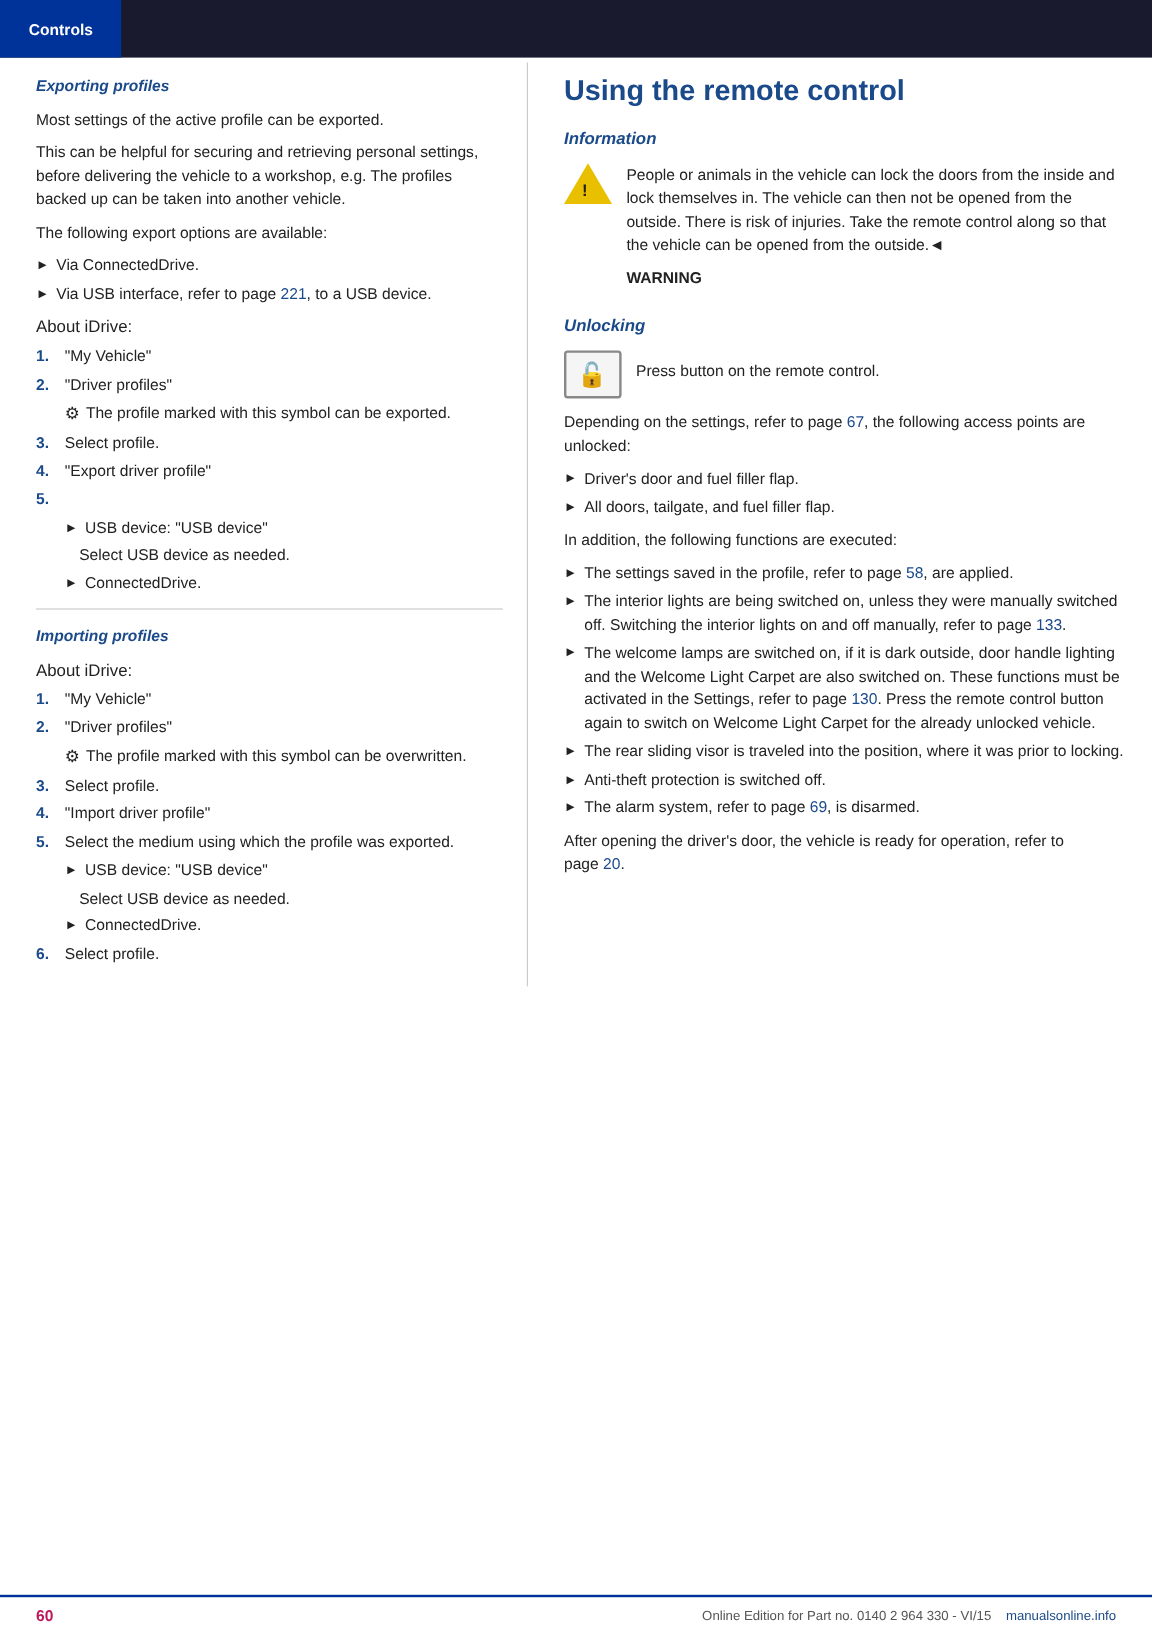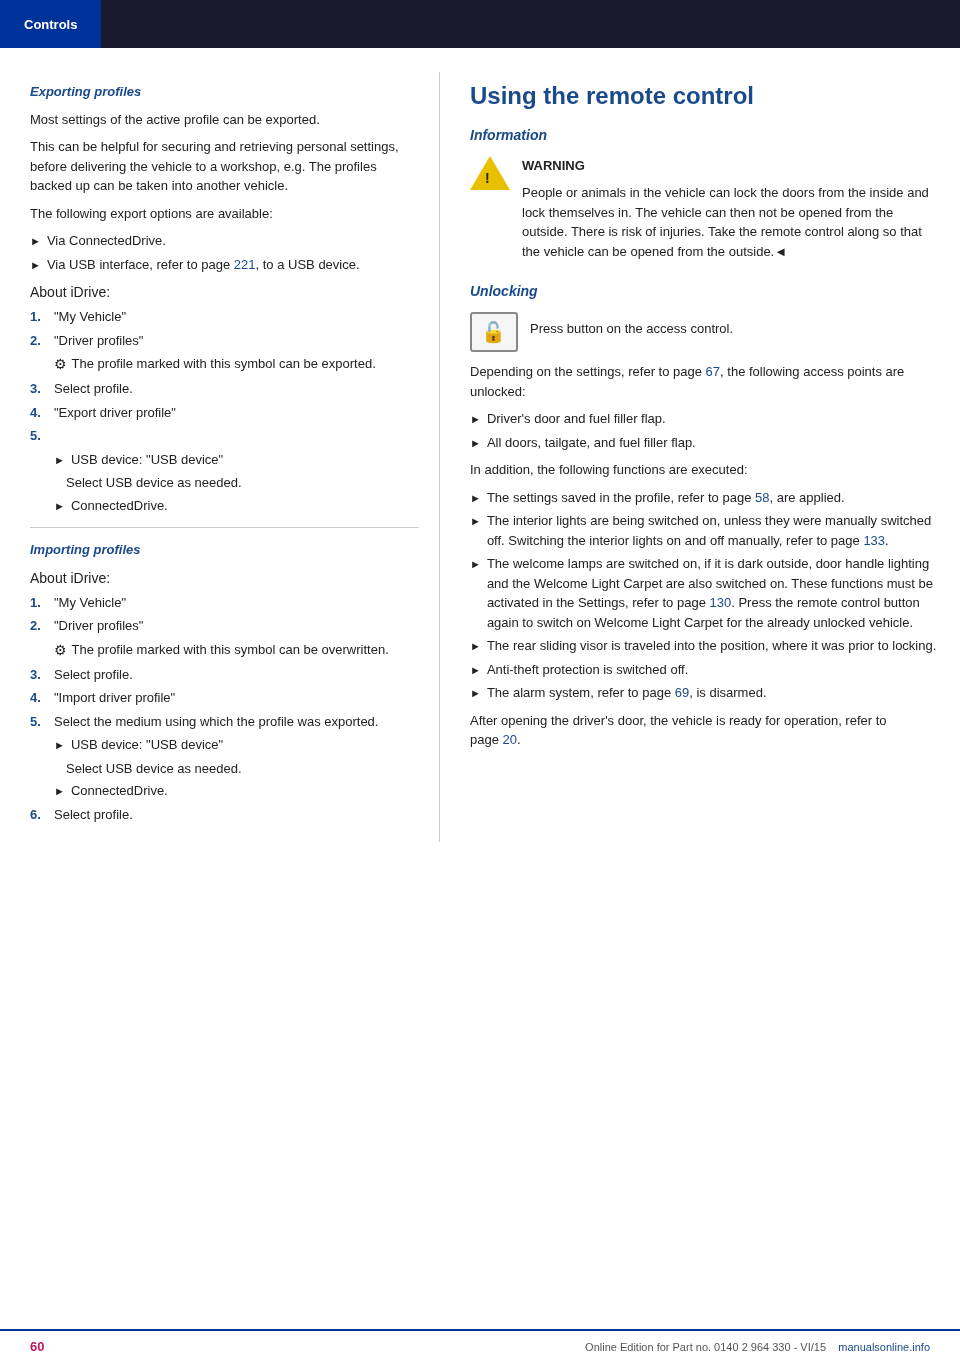--- a/index.html
+++ b/index.html
@@ -32,21 +32,21 @@
     }
     .top-nav .nav-item.secondary {
       color: #5ba3d9;
       font-weight: normal;
       background: transparent;
     }
 
     
     .content-area {
       display: flex;
-      padding: 24px 0 40px 0;
+      padding: 4px 0 40px 0;
     }
 
     
     .left-col {
       width: 440px;
       padding: 10px 20px 10px 30px;
       border-right: 1px solid #ccc;
     }
 
     
@@ -345,32 +345,32 @@
 
   <div class="right-col">
 
     <h1 class="main-section-title">Using the remote control</h1>
 
     <p class="sub-section-title">Information</p>
 
     <div class="warning-box">
       <div class="warning-triangle"></div>
       <div>
+        <p>People or animals in the vehicle can lock the doors from the inside and lock themselves in. The vehicle can then not be opened from the outside. There is risk of injuries. Take the remote control along so that the vehicle can be opened from the outside.◄</p>
         <p><span class="warning-label">WARNING</span></p>
-        <p>People or animals in the vehicle can lock the doors from the inside and lock themselves in. The vehicle can then not be opened from the outside. There is risk of injuries. Take the remote control along so that the vehicle can be opened from the outside.◄</p>
       </div>
     </div>
 
     <p class="sub-section-title">Unlocking</p>
 
     <div class="unlocking-row">
       <div class="unlock-icon-box">
         <span class="unlock-symbol">🔓</span>
       </div>
-      <p>Press button on the access control.</p>
+      <p>Press button on the remote control.</p>
     </div>
 
     <p>Depending on the settings, refer to page&nbsp;<span class="link-text">67</span>, the following access points are unlocked:</p>
 
     <ul class="bullet-list">
       <li>
         <span class="bullet-arrow">►</span>
         <span>Driver's door and fuel filler flap.</span>
       </li>
       <li>

